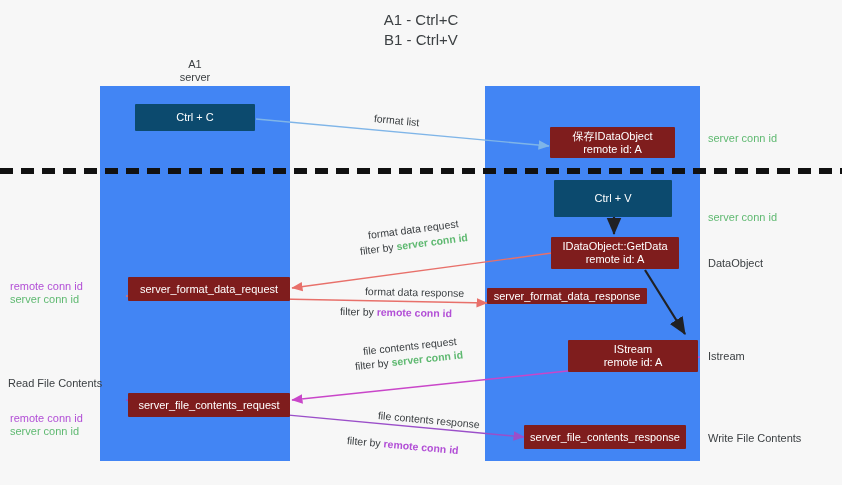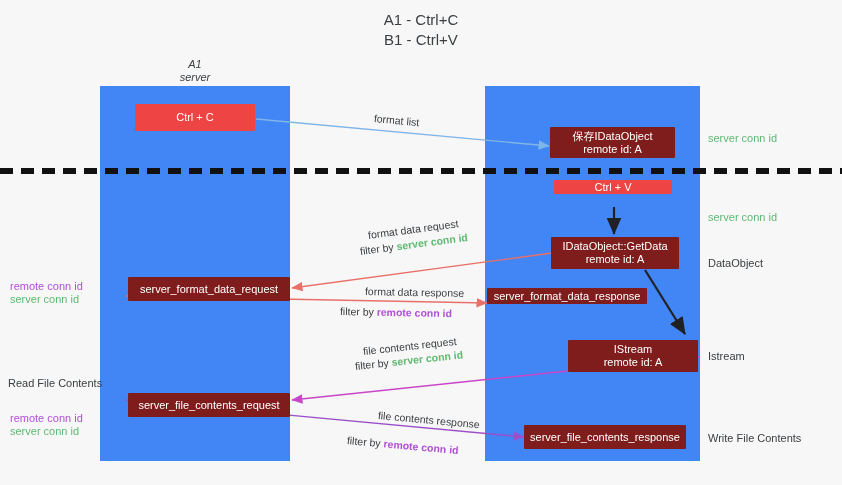--- a/index.html
+++ b/index.html
@@ -60,21 +60,21 @@
     display: flex;
     flex-direction: column;
     align-items: center;
     justify-content: center;
     color: #ffffff;
     font-size: 11px;
     line-height: 13px;
     text-align: center;
     border-radius: 1px;
   }
-  .node.green { background: #ef4444; }
+  .node.green { background: #0c4a6e; }
   .node.orange { background: #7f1d1d; }
   .node .l2 { display: block; }
 
   .sidelabel {
     position: absolute;
     font-size: 11px;
     line-height: 14px;
   }
   .sidelabel.right { text-align: left; }
   .sidelabel.left { text-align: left; }
@@ -109,21 +109,21 @@
 </head>
 <body>
 
 <div id="canvas">
 
   <div class="title">
     <div>A1 - Ctrl+C</div>
     <div>B1 - Ctrl+V</div>
   </div>
 
-  <div class="lane-head" style="left:115px; top:58px; width:160px;font-style:italic;">
+  <div class="lane-head" style="left:115px; top:58px; width:160px;">
     <span class="big">A1</span>
     <span class="small">server</span>
   </div>
 
   <div class="lane" style="left:100px; top:86px; width:190px; height:375px;"></div>
   <div class="lane" style="left:485px; top:86px; width:215px; height:375px;"></div>
 
   <svg id="wires" viewBox="0 0 842 485">
     <defs>
       <marker id="ah-blue" markerWidth="9" markerHeight="9" refX="7.5" refY="4" orient="auto">
@@ -160,21 +160,21 @@
 
   <div class="node green" style="left:135px; top:104px; width:120px; height:27px;">
     <span>Ctrl + C</span>
   </div>
 
   <div class="node orange" style="left:550px; top:127px; width:125px; height:31px;">
     <span>保存IDataObject</span>
     <span class="l2">remote id: A</span>
   </div>
 
-  <div class="node green" style="left:554px; top:180px; width:118px; height:14px;">
+  <div class="node green" style="left:554px; top:180px; width:118px; height:37px;">
     <span>Ctrl + V</span>
   </div>
 
   <div class="node orange" style="left:551px; top:237px; width:128px; height:32px;">
     <span>IDataObject::GetData</span>
     <span class="l2">remote id: A</span>
   </div>
 
   <div class="node orange" style="left:568px; top:340px; width:130px; height:32px;">
     <span>IStream</span>

